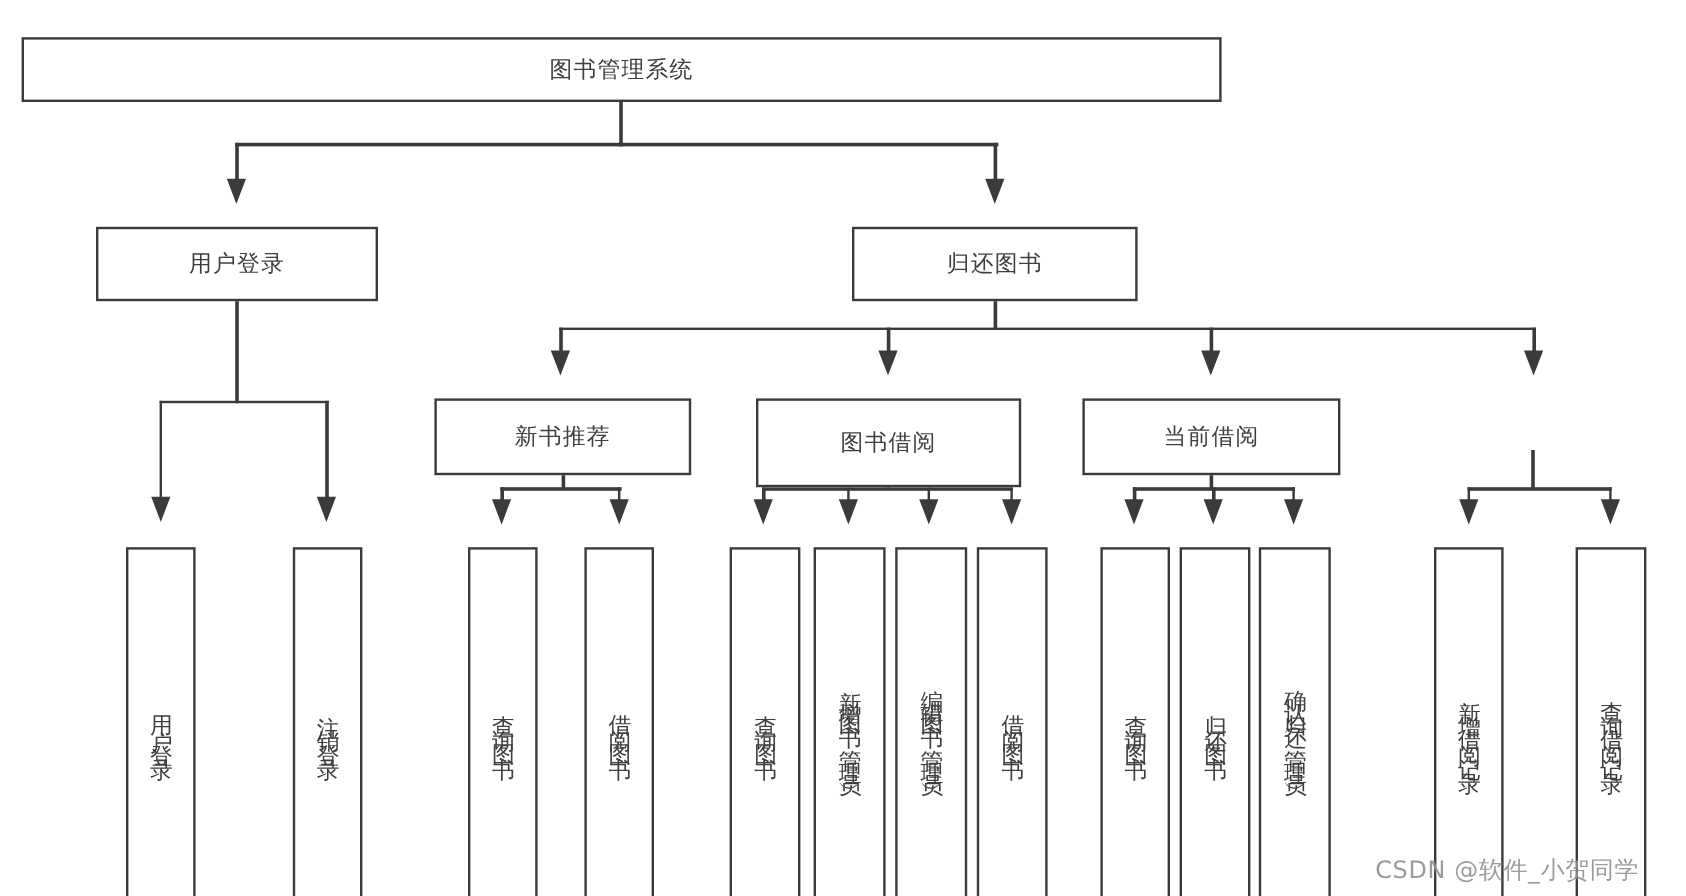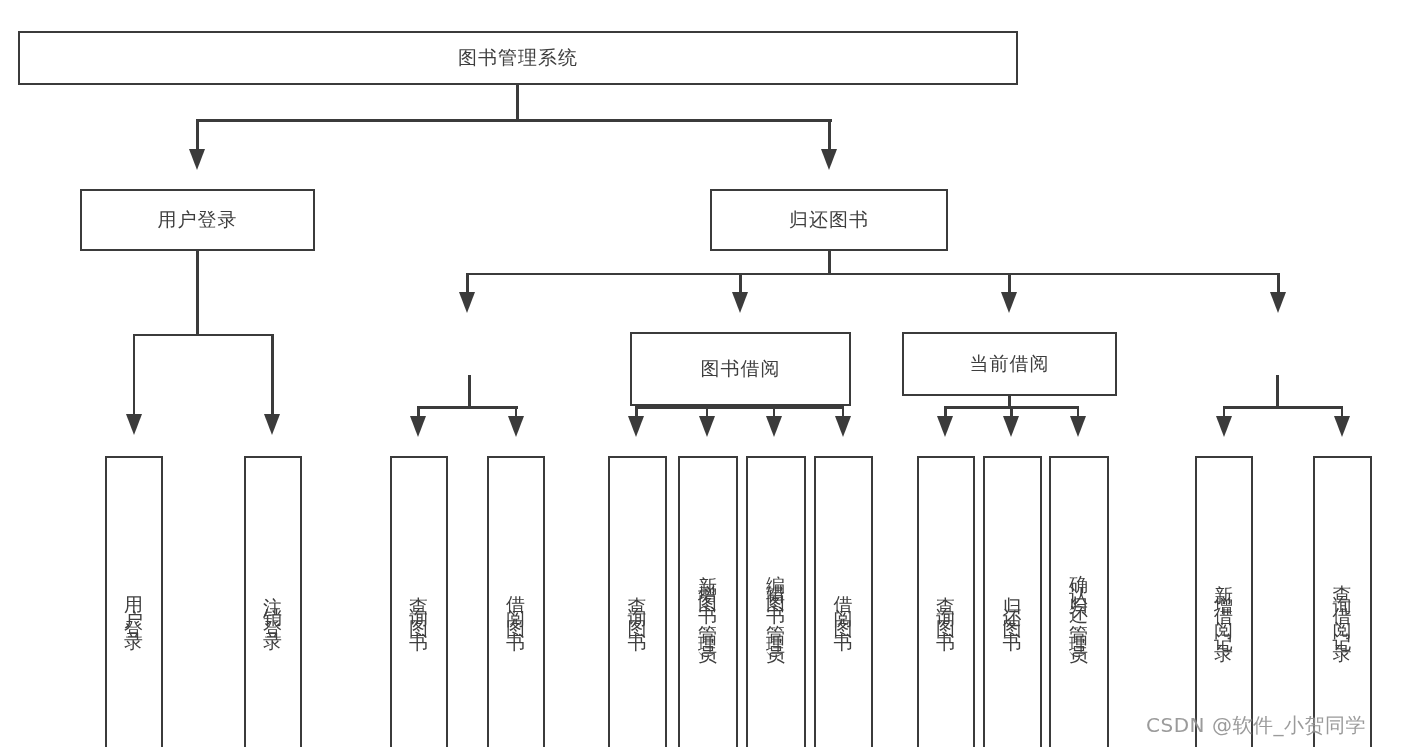--- a/index.html
+++ b/index.html
@@ -95,20 +95,23 @@
   <div class="line" style="left:466px; top:272.5px; width:814px; height:2.5px;"></div>
   <div class="line" style="left:466px; top:272.5px; width:2.5px; height:21px;"></div>
   <div class="arrow" style="left:459px; top:292px;"></div>
   <div class="line" style="left:739px; top:272.5px; width:2.5px; height:21px;"></div>
   <div class="arrow" style="left:732px; top:292px;"></div>
   <div class="line" style="left:1008px; top:272.5px; width:2.5px; height:21px;"></div>
   <div class="arrow" style="left:1001px; top:292px;"></div>
   <div class="line" style="left:1277px; top:272.5px; width:2.5px; height:21px;"></div>
   <div class="arrow" style="left:1270px; top:292px;"></div>
 
+  <div class="box" style="left:362px; top:313px; width:214px; height:64px;">
+    <span>新书推荐</span>
+  </div>
   <div class="box" style="left:630px; top:313px; width:221px; height:74px;">
     <span>图书借阅</span>
   </div>
   <div class="box" style="left:902px; top:313px; width:215px; height:64px;text-align:right;">
     <span>当前借阅</span>
   </div>
 
   <div class="line" style="left:468px; top:375px; width:2.5px; height:33px;"></div>
   <div class="line" style="left:417px; top:406px; width:101px; height:2.5px;"></div>
   <div class="line" style="left:417px; top:406px; width:2.5px; height:11px;"></div>

